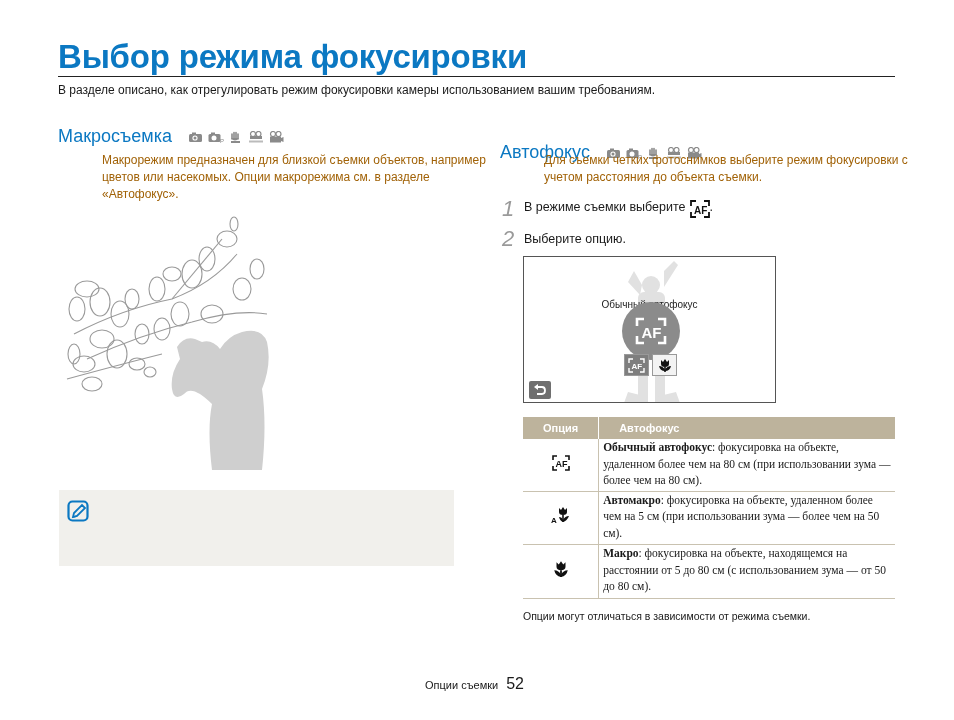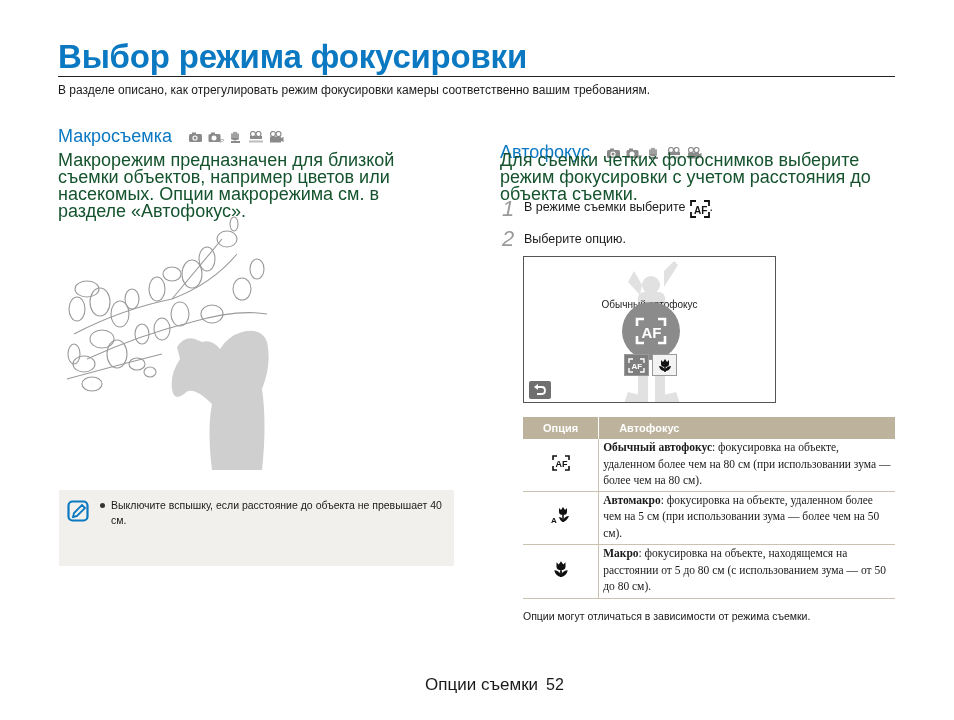--- a/index.html
+++ b/index.html
@@ -17,21 +17,21 @@
     position: absolute; left: 58px; top: 83px; font-size: 12px; color: #1a1a1a;
   }
 
   .section-head {
     position: absolute; display: flex; align-items: center; gap: 16px;
   }
   .section-title { font-size: 18px; color: #0b78c2; }
   .mode-icons { display: flex; gap: 4px; align-items: center; }
   .mode-icon { width: 16px; height: 12px; display: inline-block; }
 
-  .para { position: absolute; font-size: 18px; line-height: 17px; color: #14532d; }
+  .para { position: absolute; font-size: 12px; line-height: 17px; color: #a16207; margin-left: 44px; }
 
   
   .illustration { position: absolute; left: 62px; top: 214px; width: 220px; height: 256px; }
 
   
   .note {
     position: absolute; left: 59px; top: 490px; width: 395px; height: 76px; background: #f1f0ec;
   }
   .note-icon {
     position: absolute; left: 8px; top: 10px; width: 22px; height: 22px;
@@ -81,29 +81,29 @@
   .opt-table td.icon-cell { text-align: center; border-right: 1px solid #c9c2b0; }
   .opt-table td.desc-cell { padding: 0 4px 2px 4px; font-family: Liberation Serif, serif; }
   .opt-table tr.r1 td { height: 52px; }
   .opt-table tr.r2 td { height: 53px; }
   .opt-table tr.r3 td { height: 54px; }
   .bold { font-weight: bold; }
 
   .footnote { position: absolute; left: 523px; top: 610px; font-size: 10.5px; color: #1a1a1a; }
 
   .footer { position: absolute; left: 425px; top: 675px; display: flex; align-items: baseline; gap: 8px; }
-  .footer-label { font-size: 17px; color: #1a1a1a; }
+  .footer-label { font-size: 11px; color: #1a1a1a; }
   .footer-page { font-size: 16px; color: #1a1a1a; }
 </style>
 </head>
 <body>
 
 <div class="page-title">Выбор режима фокусировки</div>
 <div class="title-rule"></div>
-<div class="intro">В разделе описано, как отрегулировать режим фокусировки камеры соответственно вашим требованиям.</div>
+<div class="intro">В разделе описано, как отрегулировать режим фокусировки камеры использованием вашим требованиям.</div>
 
 <div class="section-head" style="left:58px; top:126px;">
   <span class="section-title">Макросъемка</span>
   <span class="mode-icons">
     <svg class="mode-icon" viewBox="0 0 16 12">
         <rect x="1" y="3" width="13" height="8" rx="1.5" fill="#8a8a8a"></rect>
         <rect x="4" y="1.5" width="4" height="2" fill="#8a8a8a"></rect>
         <circle cx="7" cy="7" r="2.6" fill="#fff"></circle>
         <circle cx="7" cy="7" r="1.5" fill="#8a8a8a"></circle>
       </svg>
@@ -170,21 +170,20 @@
   <path d="M115 133 Q122 122 133 125 L140 128 Q150 125 158 135 Q166 122 180 118 Q200 113 205 128 Q210 150 200 175 Q205 210 200 256 L150 256 Q145 215 150 190 Q130 170 122 180 Q112 188 110 175 Q108 160 118 145 Z" fill="#cfcfcf"></path>
 </svg>
 
 <div class="note">
   <svg class="note-icon" viewBox="0 0 22 22">
     <rect x="1.5" y="1.5" width="19" height="19" rx="4" fill="none" stroke="#0b78c2" stroke-width="2.2"></rect>
     <path d="M6 17 L7 13 L15 5 L18 8 L10 16 Z" fill="none" stroke="#0b78c2" stroke-width="1.8"></path>
     <path d="M6 17 L10 16" stroke="#0b78c2" stroke-width="1.8"></path>
   </svg>
   <ul>
-    <li>Выключите вспышку, если расстояние до объекта не превышает 40 см.</li>
   </ul>
 </div>
 
 <div class="section-head" style="left:500px; top:126px;margin-top:16px;">
   <span class="section-title">Автофокус</span>
   <span class="mode-icons">
     <svg class="mode-icon" viewBox="0 0 16 12">
         <rect x="1" y="3" width="13" height="8" rx="1.5" fill="#8a8a8a"></rect>
         <rect x="4" y="1.5" width="4" height="2" fill="#8a8a8a"></rect>
         <circle cx="7" cy="7" r="2.6" fill="#fff"></circle>

